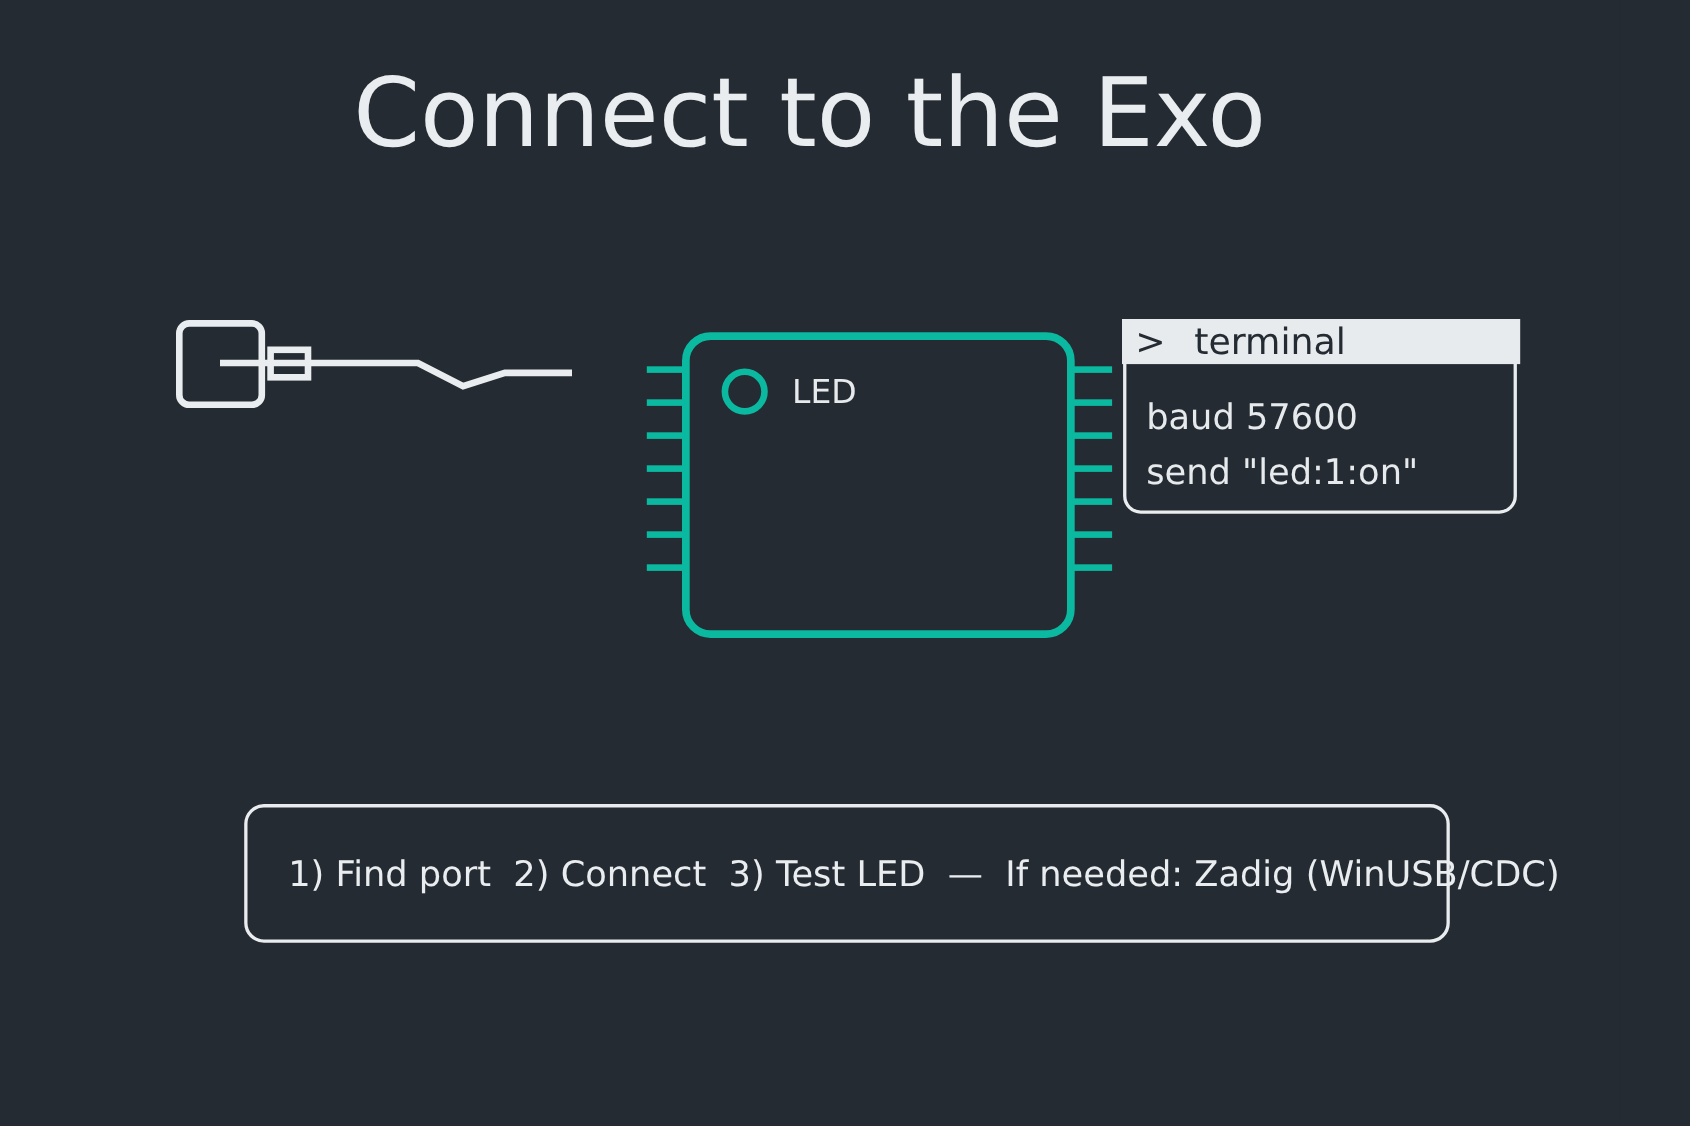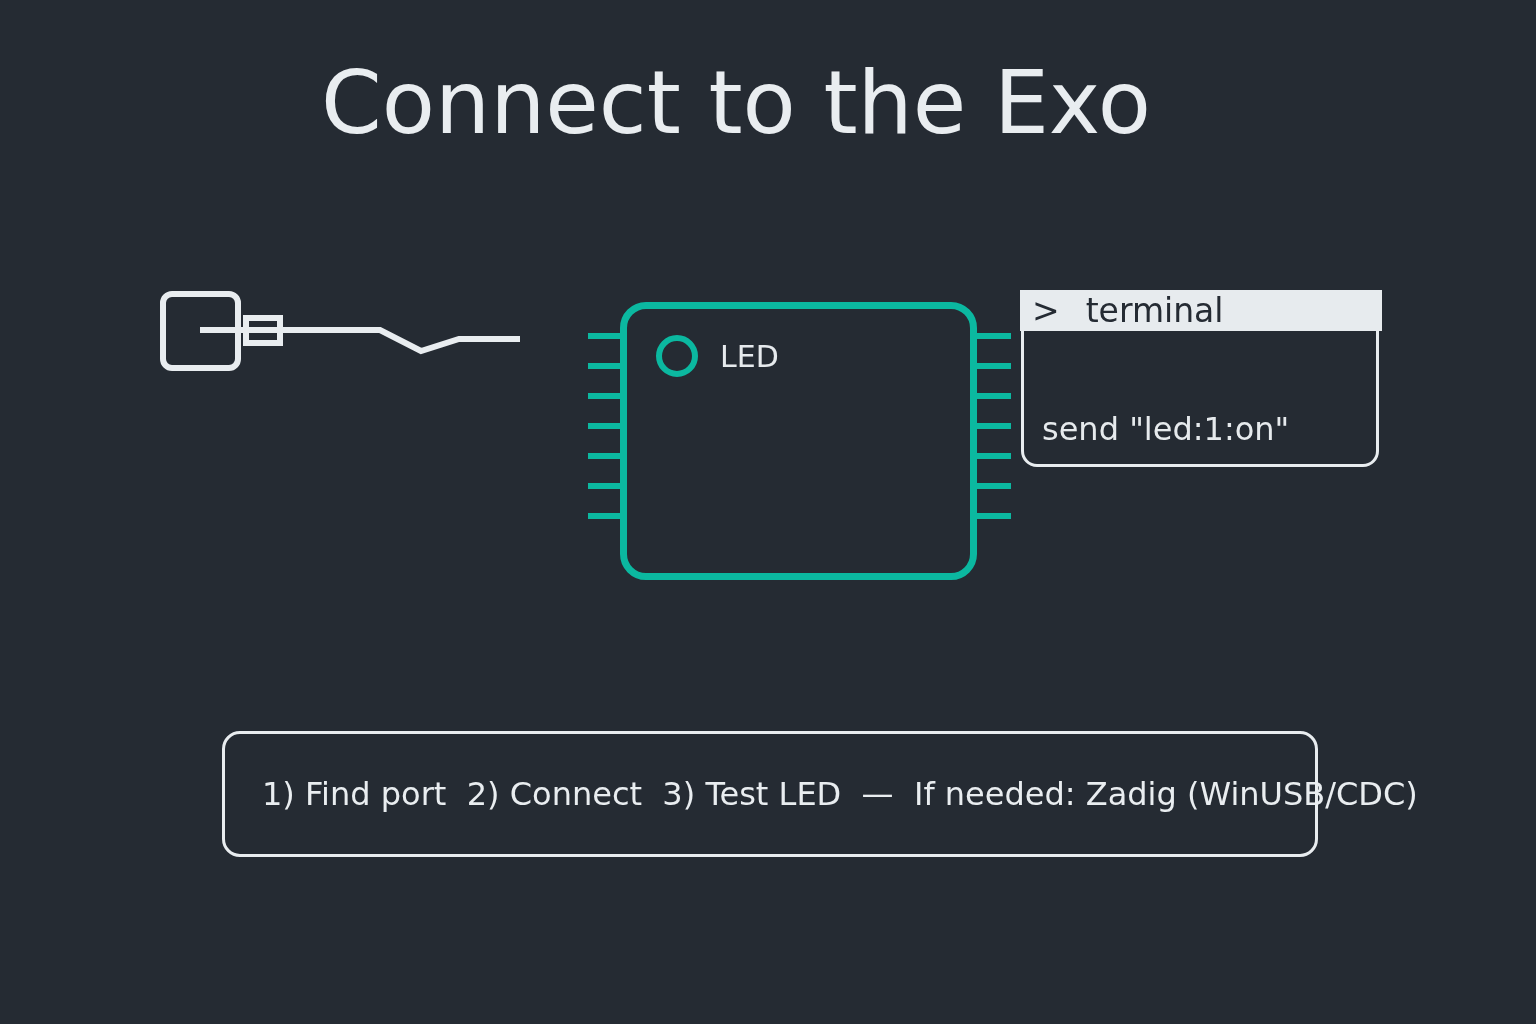--- a/index.html
+++ b/index.html
@@ -190,20 +190,21 @@
 
   <div class="led-circle"></div>
   <div class="led-label">LED</div>
 
   <div class="terminal">
     <div class="terminal-body"></div>
     <div class="terminal-header">
       <span class="prompt">&gt;</span>
       <span>terminal</span>
     </div>
+    <div class="terminal-line l1">baud 57600</div>
     <div class="terminal-line l2">send "led:1:on"</div>
   </div>
 
   <div class="instruction-box">
     <div class="instruction-text">1) Find port  2) Connect  3) Test LED  —  If needed: Zadig (WinUSB/CDC)</div>
   </div>
 
 </div>
 
 </body></html>

